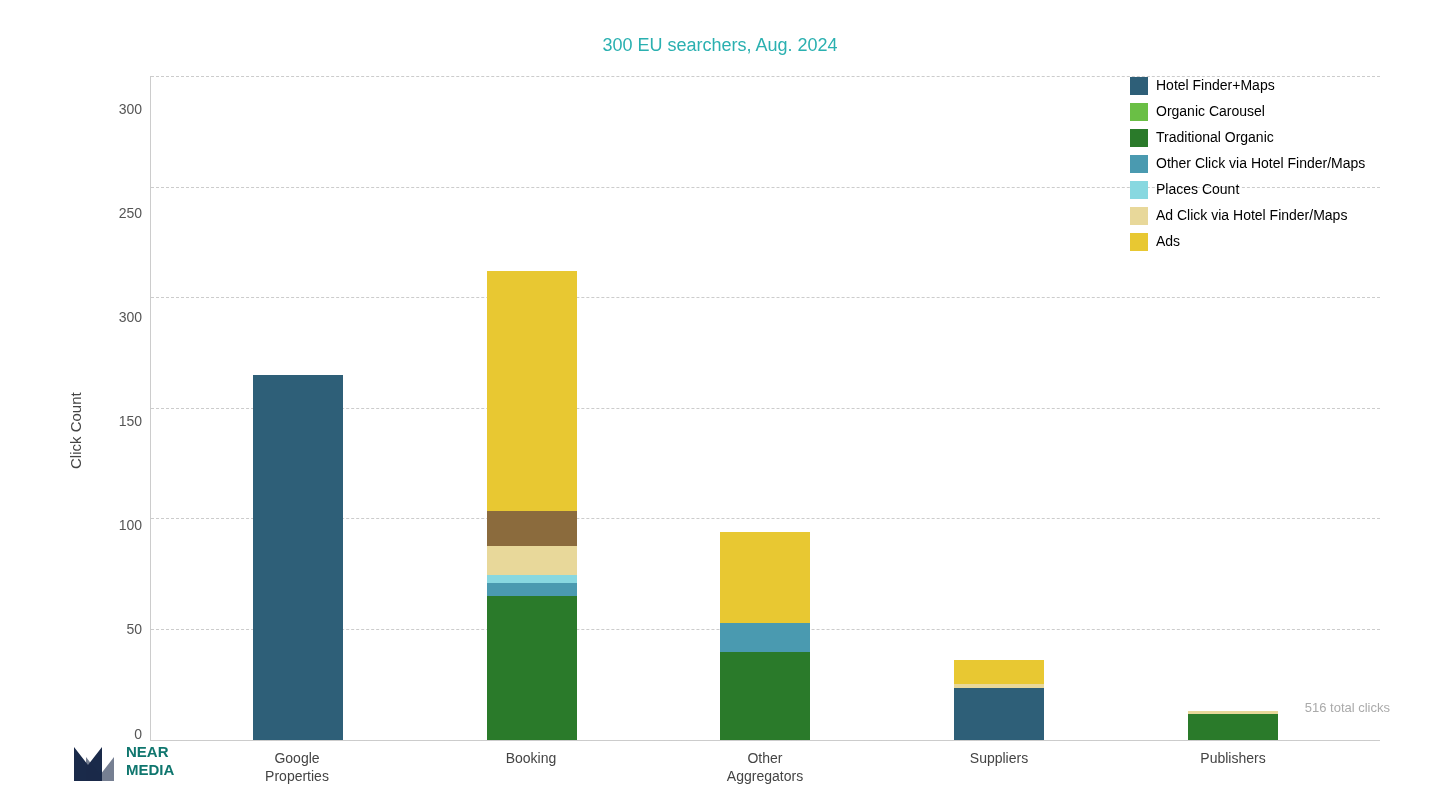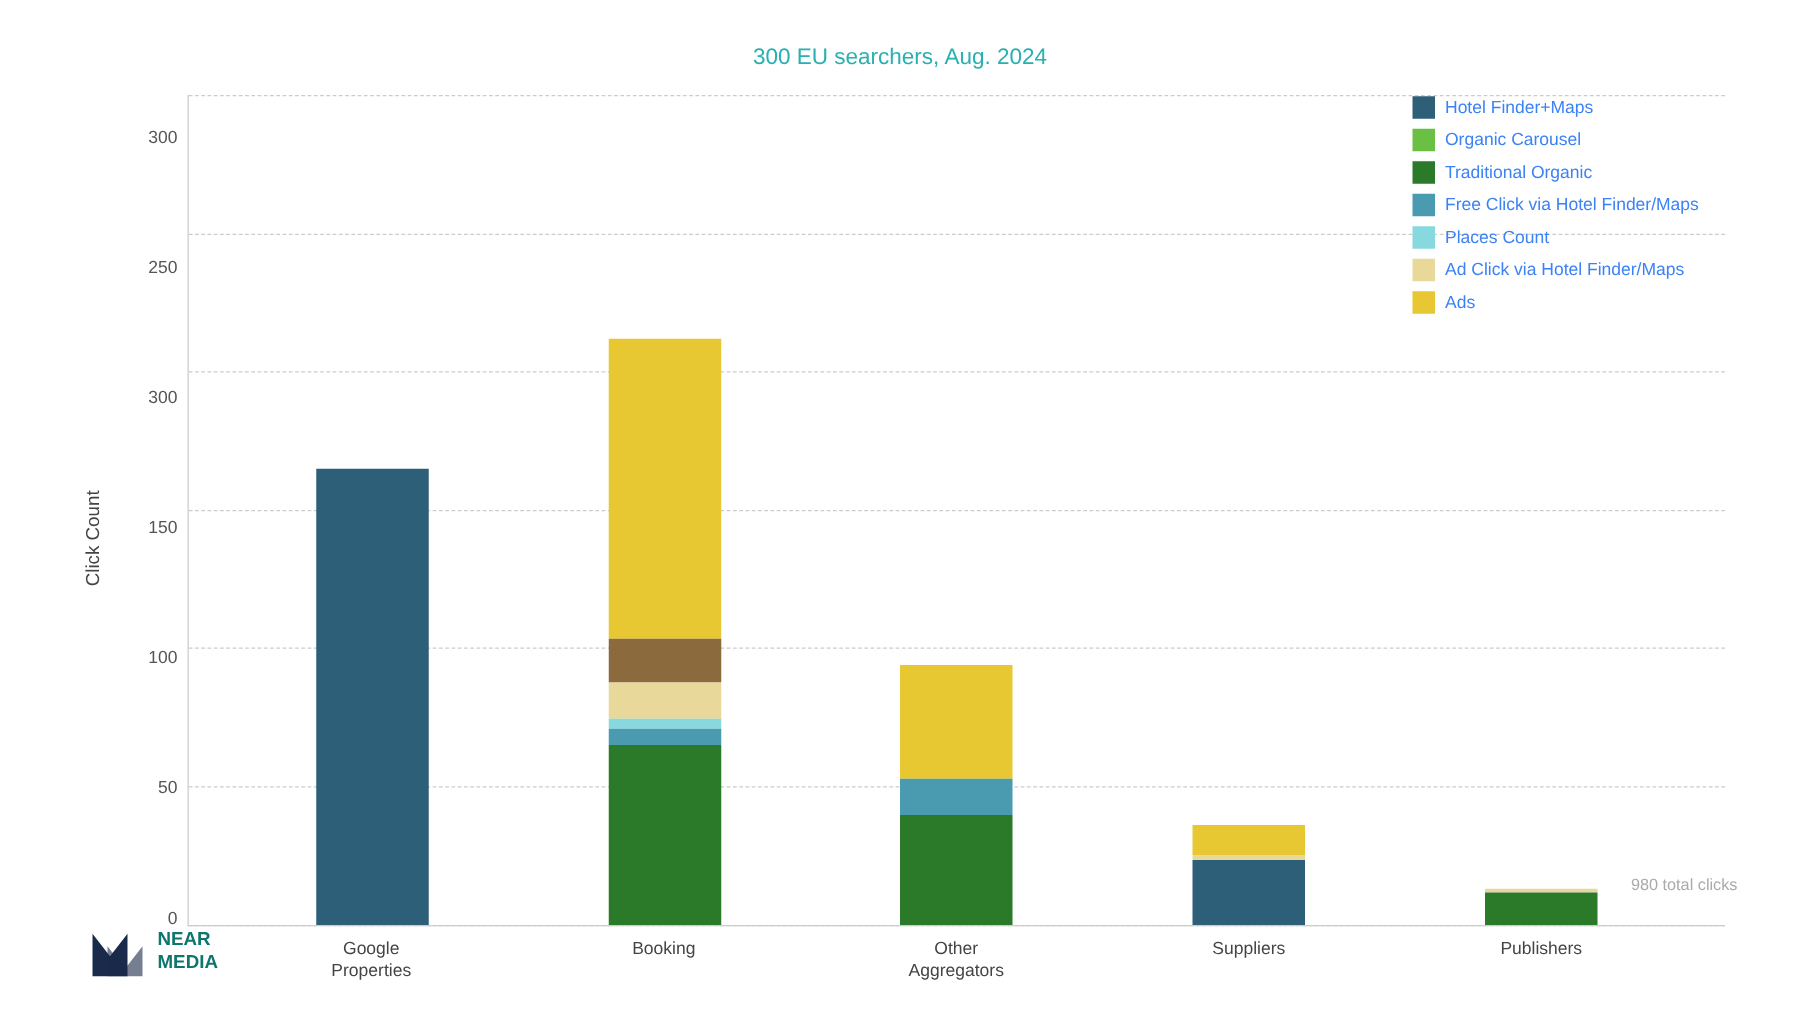--- a/index.html
+++ b/index.html
@@ -140,21 +140,21 @@
       display: flex;
       flex-direction: column;
       gap: 7px;
       width: 240px;
     }
     .legend-item {
       display: flex;
       align-items: center;
       gap: 8px;
       font-size: 14px;
-      color: #3b82f6;
+      color: #000000;
     }
     .legend-color {
       width: 18px;
       height: 18px;
       flex-shrink: 0;
       margin-top: 1px;
     }
     .legend-label {
       line-height: 1.3;
     }
@@ -263,21 +263,21 @@
             <div class="legend-item">
               <div class="legend-color" style="background-color: rgb(106, 191, 69);"></div>
               <span class="legend-label">Organic Carousel</span>
             </div>
             <div class="legend-item">
               <div class="legend-color" style="background-color: rgb(42, 122, 42);"></div>
               <span class="legend-label">Traditional Organic</span>
             </div>
             <div class="legend-item">
               <div class="legend-color" style="background-color: rgb(74, 154, 176);"></div>
-              <span class="legend-label">Free Click via Hotel Finder/Maps</span>
+              <span class="legend-label">Other Click via Hotel Finder/Maps</span>
             </div>
             <div class="legend-item">
               <div class="legend-color" style="background-color: rgb(136, 216, 224);"></div>
               <span class="legend-label">Places Count</span>
             </div>
             <div class="legend-item">
               <div class="legend-color" style="background-color: rgb(232, 216, 154);"></div>
               <span class="legend-label">Ad Click via Hotel Finder/Maps</span>
             </div>
             <div class="legend-item">
@@ -292,21 +292,21 @@
 Properties</div>
           <div class="x-tick" style="white-space: pre-line;">Booking</div>
           <div class="x-tick" style="white-space: pre-line;">Other
 Aggregators</div>
           <div class="x-tick" style="white-space: pre-line;">Suppliers</div>
           <div class="x-tick" style="white-space: pre-line;">Publishers</div>
         </div>
     </div>
   </div>
 
-  <div class="total-clicks">980 total clicks</div>
+  <div class="total-clicks">516 total clicks</div>
 
   <div class="logo-area">
     <svg class="logo-icon" viewBox="0 0 48 48" xmlns="http://www.w3.org/2000/svg">
       <polygon points="4,44 4,10 18,28 32,10 32,44" fill="#1a2a4a"></polygon>
       <polygon points="16,44 16,20 30,38 44,20 44,44" fill="#1a2a4a" opacity="0.6"></polygon>
     </svg>
     <div class="logo-text">
       <div>NEAR</div>
       <div>MEDIA</div>
     </div>

